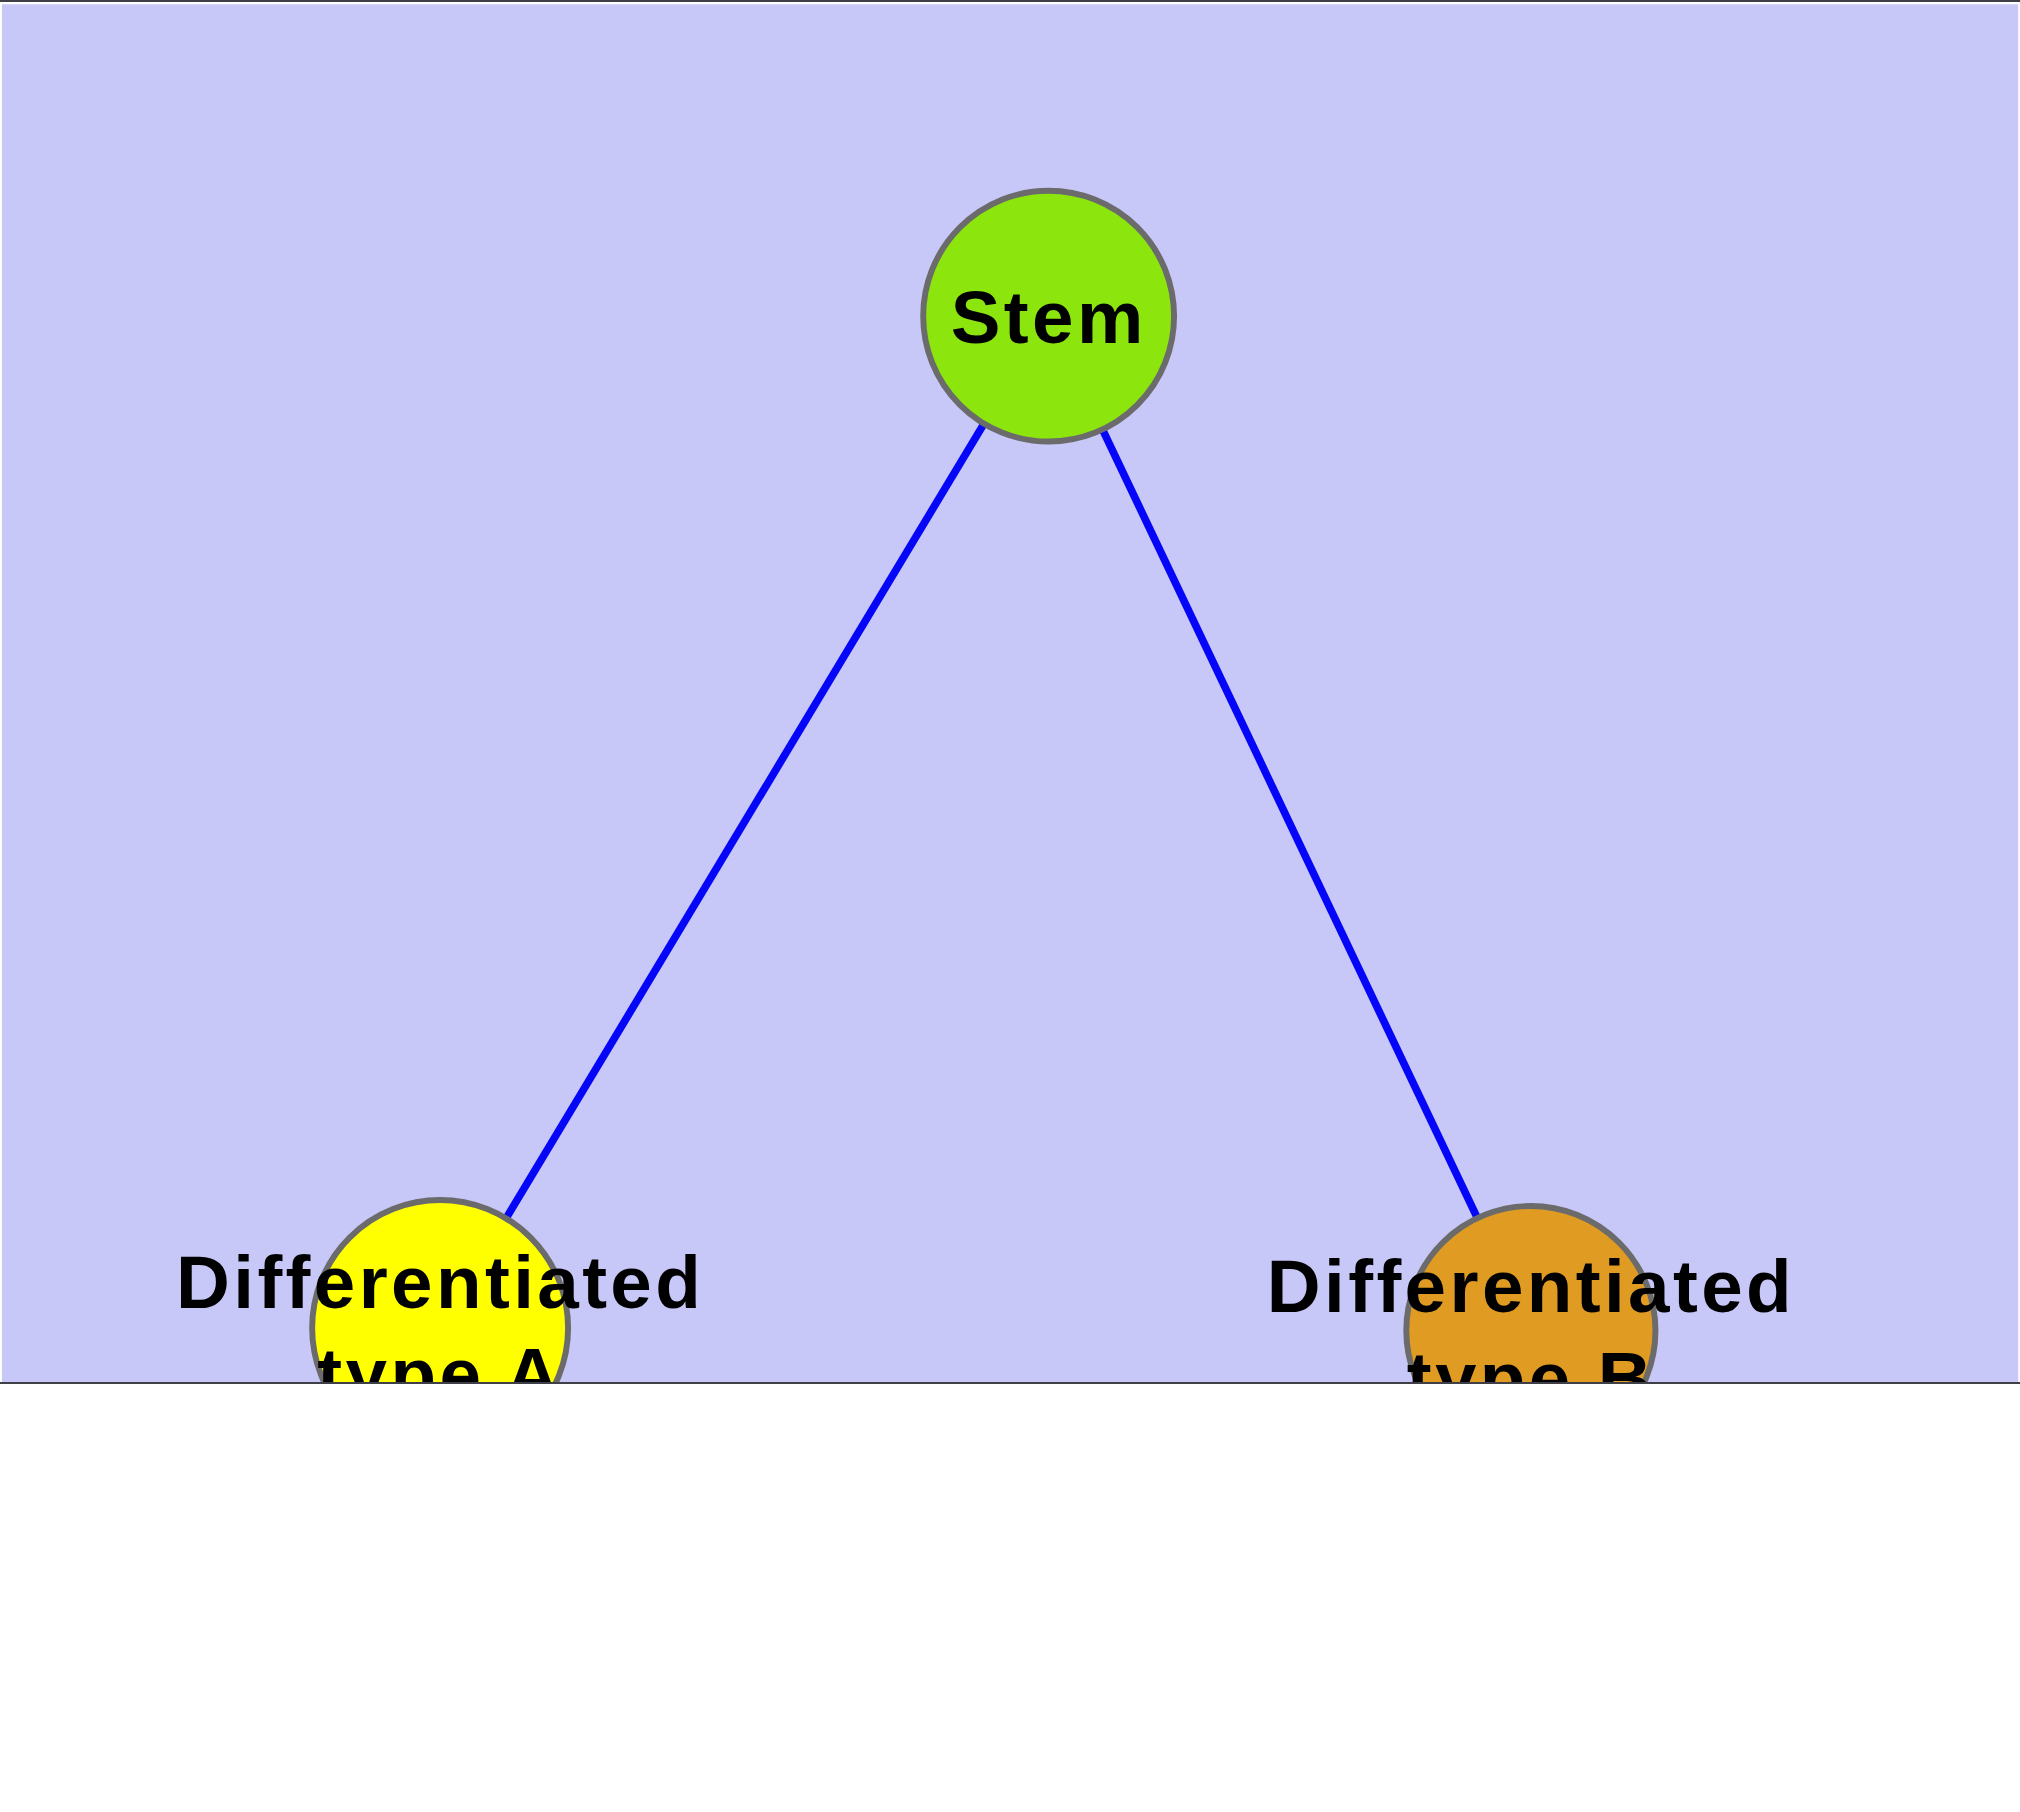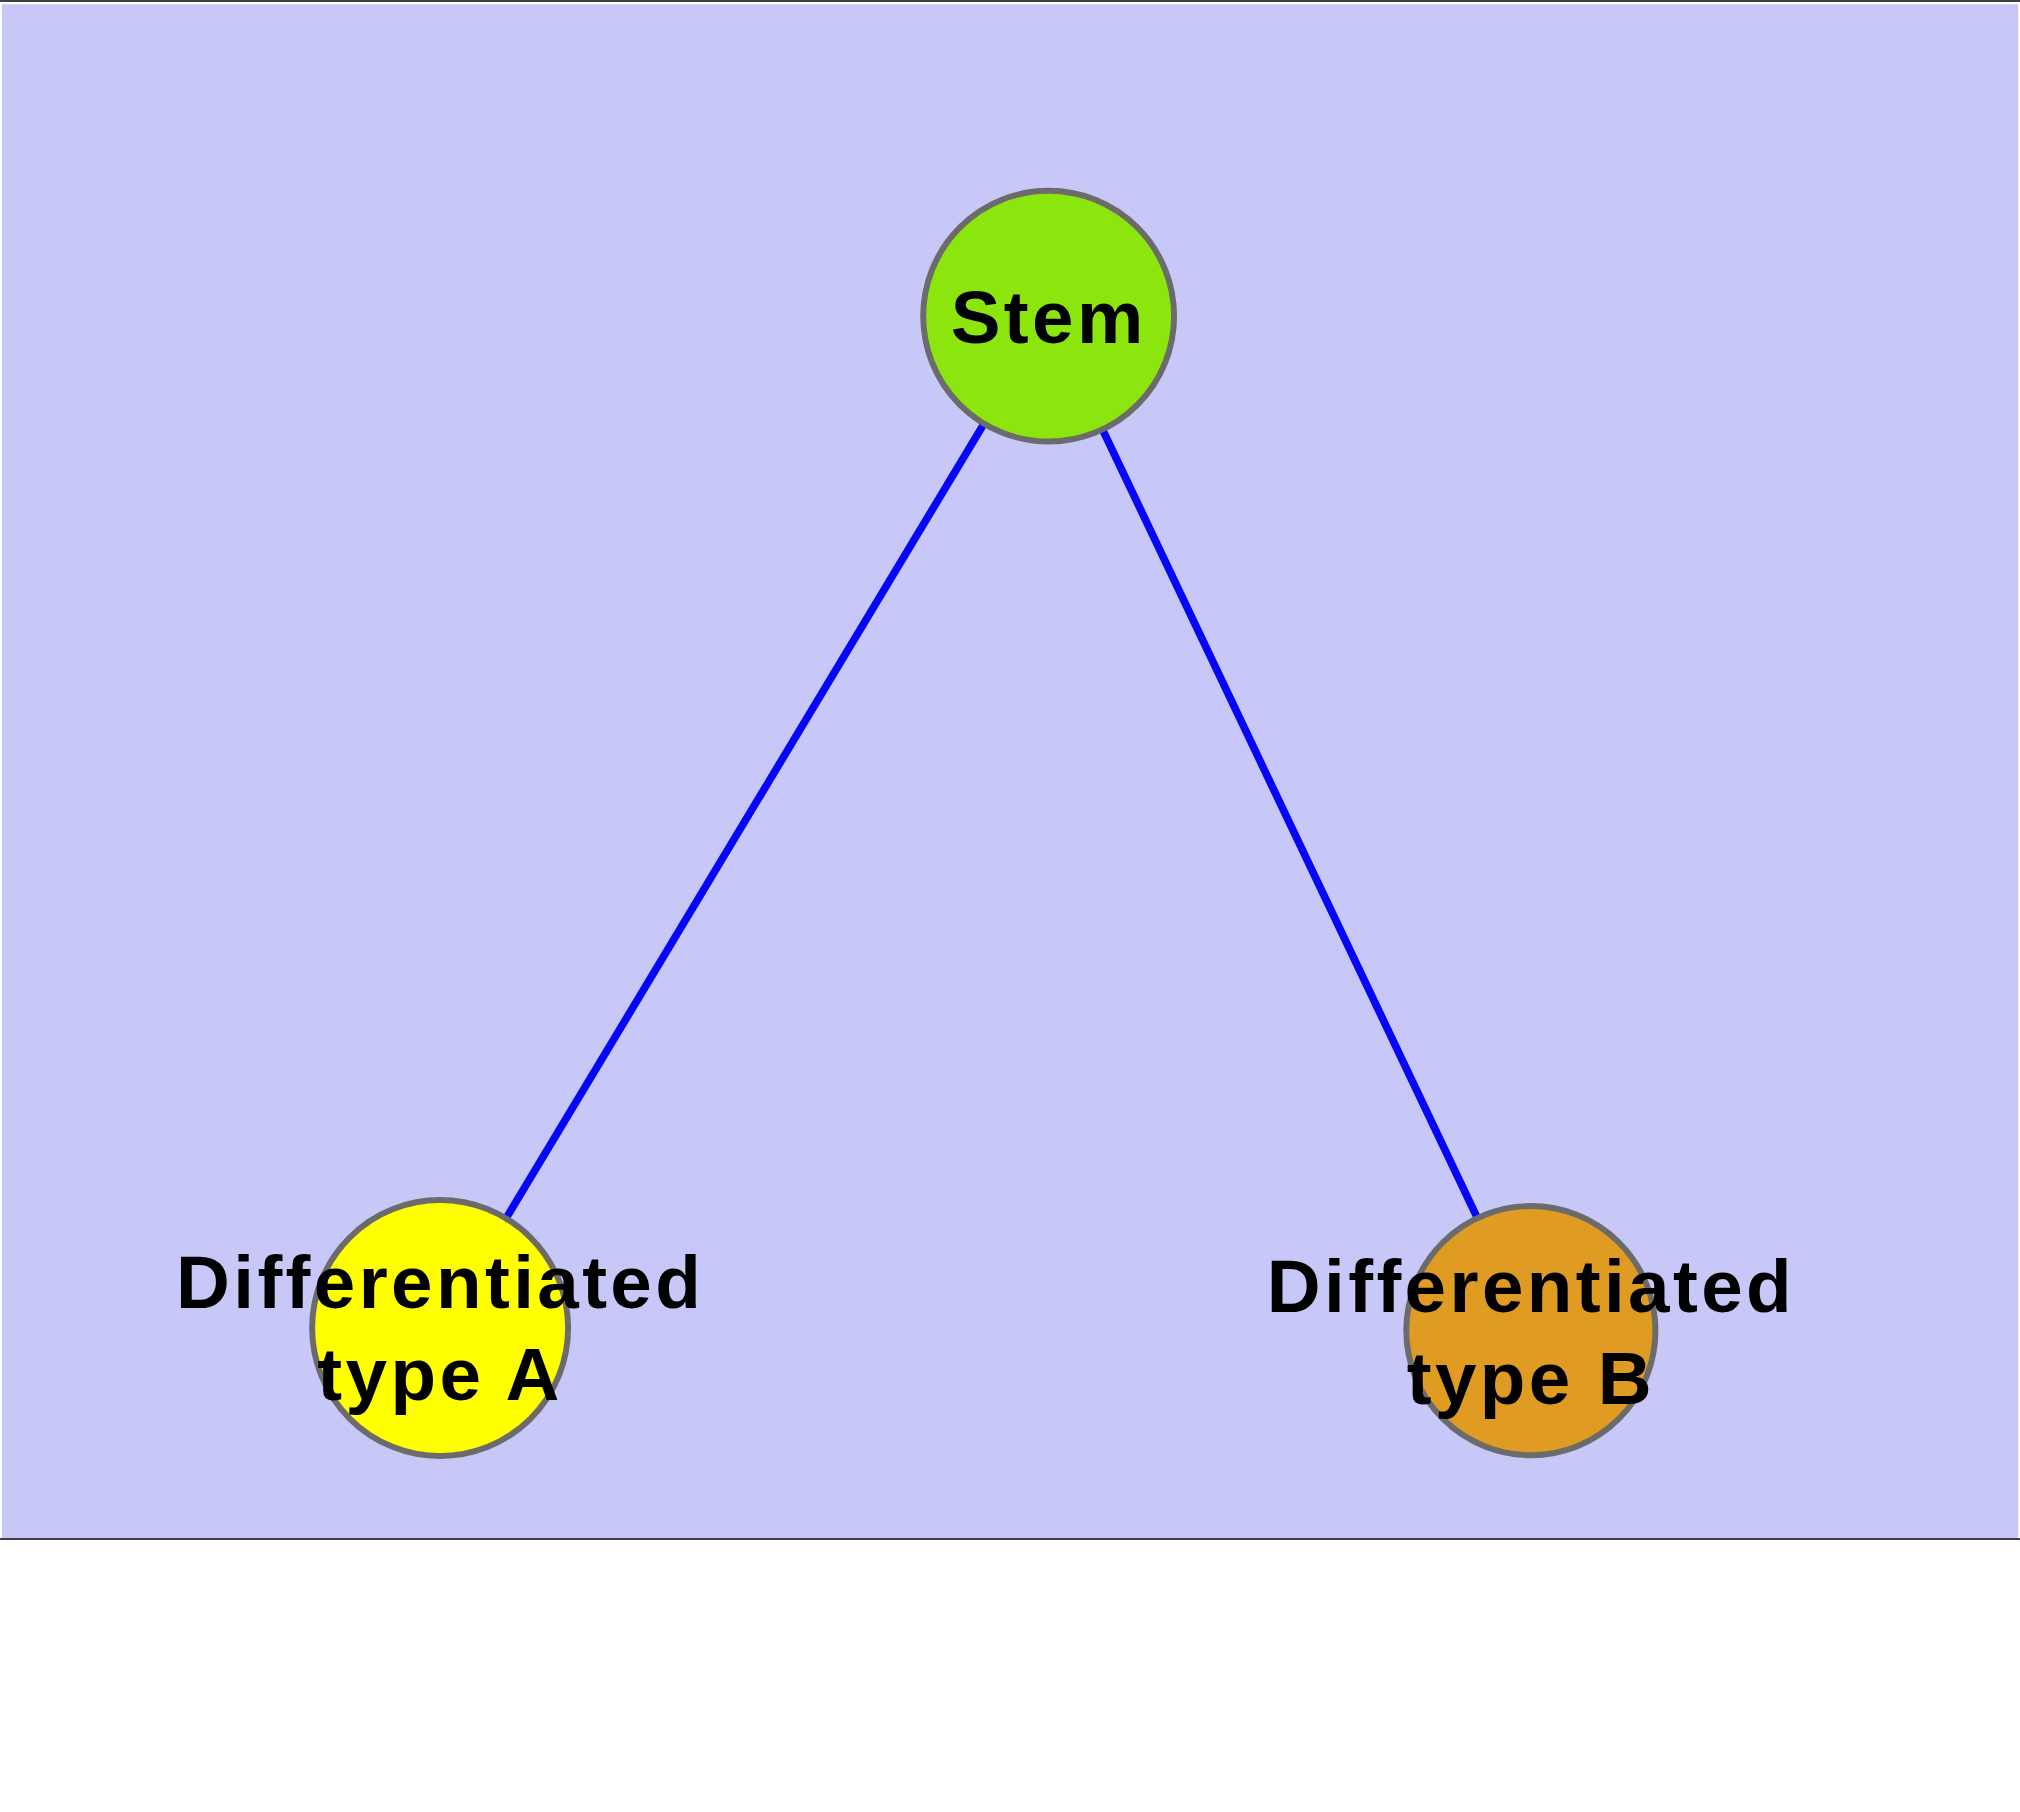--- a/index.html
+++ b/index.html
@@ -4,21 +4,21 @@
 <style>
   html, body {
     margin: 0;
     padding: 0;
     background: #ffffff;
     font-family: "Liberation Sans", sans-serif;
   }
   .screen {
     position: relative;
     width: 2021px;
-    height: 1540px;
+    height: 1384px;
     background: #ffffff;
     overflow: hidden;
   }
   .frame-line-top {
     position: absolute;
     top: 0; left: 0;
     width: 100%; height: 1.7px;
     background: #3f3f47;
     z-index: 3;
   }

